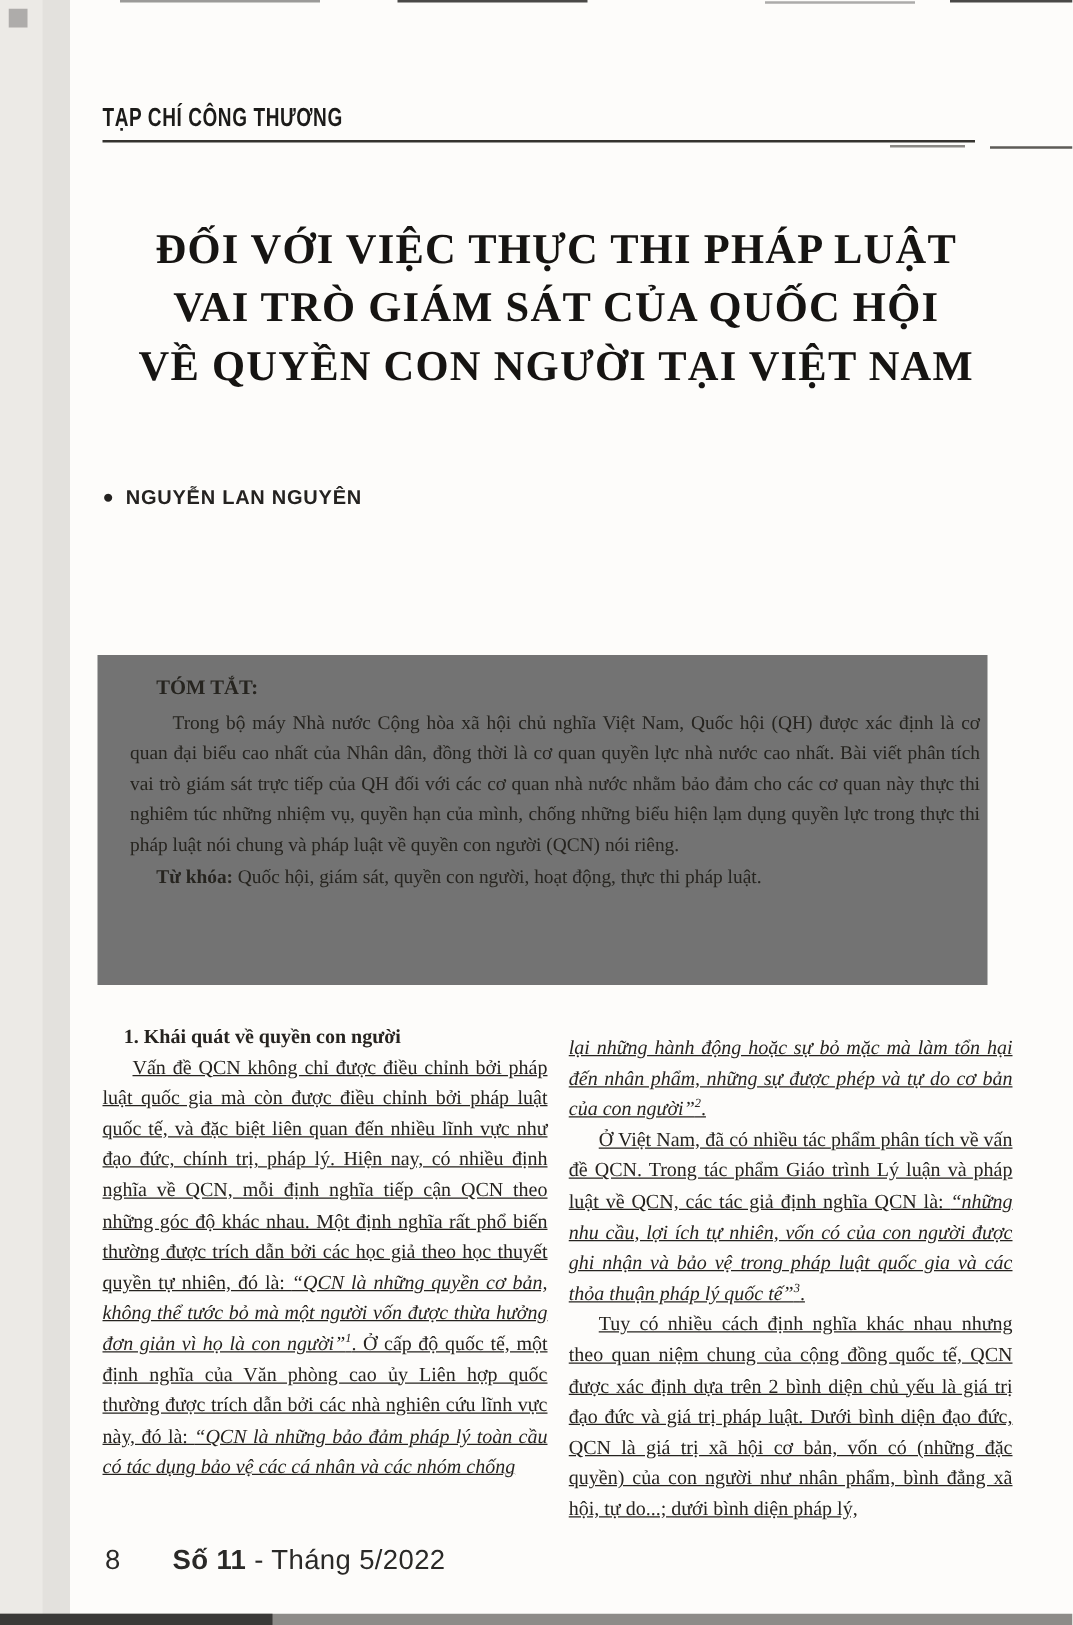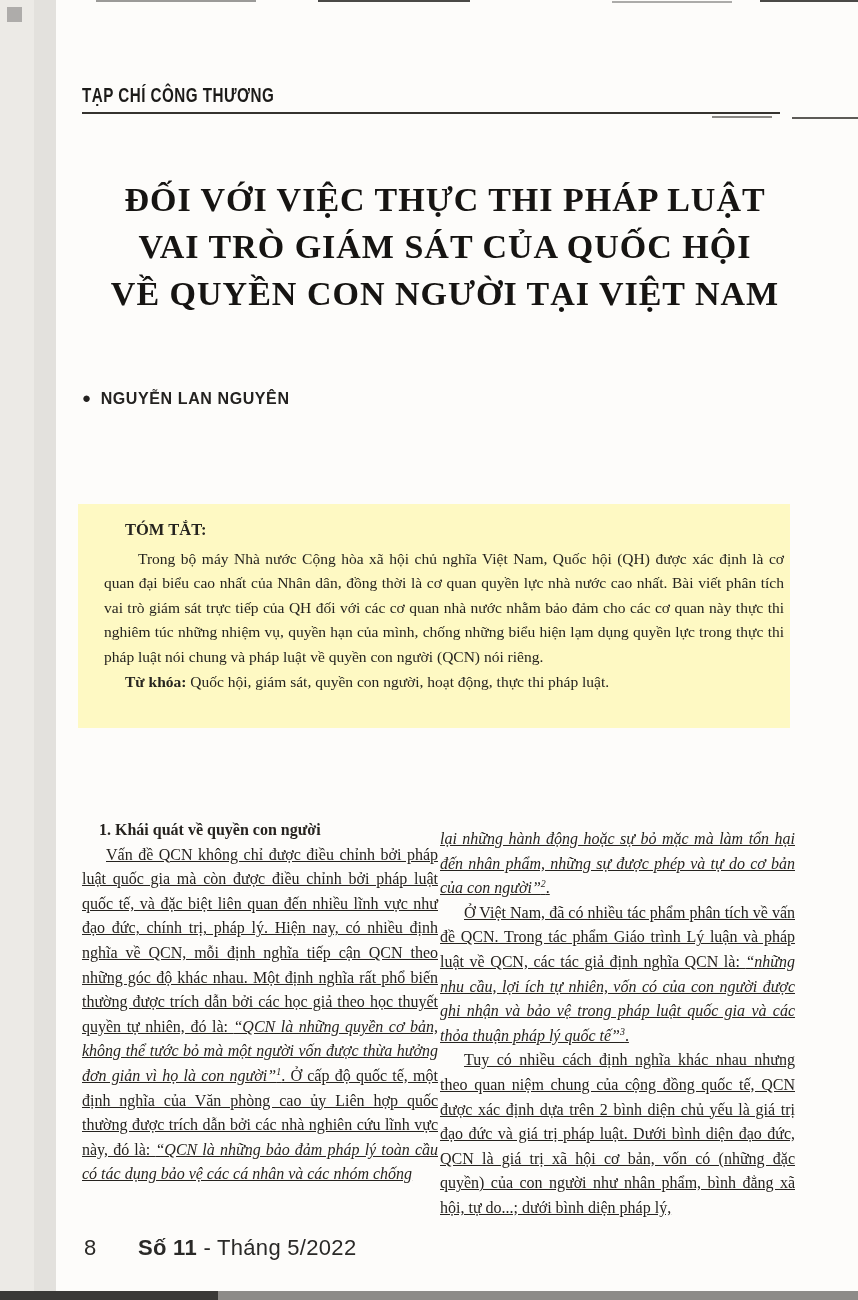--- a/index.html
+++ b/index.html
@@ -34,33 +34,33 @@
   }
   
   .author{
     position:absolute;left:82px;top:390px;width:726px;text-align:left;
     font-family:"Liberation Sans", sans-serif;font-weight:bold;font-size:16px;
     letter-spacing:.6px;color:#242220;
   }
   .author .bullet{font-size:15px;margin-right:9px;position:relative;top:-1px;}
   
   .abstract{
-    position:absolute;left:78px;top:504px;width:712px;height:224px;
-    background:#fef9c3;box-sizing:border-box;
+    position:absolute;left:78px;top:524px;width:712px;height:264px;
+    background:#737373;box-sizing:border-box;
     padding:14px 6px 0 26px;
     font-size:15.5px;line-height:24.6px;color:#26241f;
   }
   .abstract .label{font-weight:bold;font-size:16.5px;text-indent:21px;margin:0 0 4px 0;}
   .abstract .body{margin:0;text-align:justify;text-indent:34px;}
   .abstract .keywords{margin:0;text-align:justify;text-indent:21px;}
   .abstract .keywords b{font-weight:bold;margin-top:16px;}
   
   .columns{
     position:absolute;left:82px;top:818px;width:728px;
-    display:flex;gap:2px;
+    display:flex;gap:17px;
   }
   .col{width:356px;font-size:16px;line-height:24.6px;text-align:justify;color:#26231f;}
   .col-right{width:355px;padding-top:9px;}
   .body-heading{margin:0;font-weight:bold;text-indent:17px;}
   .body-para{margin:0;text-indent:24px;text-decoration:underline;}
   .body-para.no-indent{text-indent:0;}
   .seg-normal{font-style:normal;}
   .seg-italic{font-style:italic;}
   .seg-superscript{font-style:italic;font-size:.62em;vertical-align:super;line-height:0;}
   

